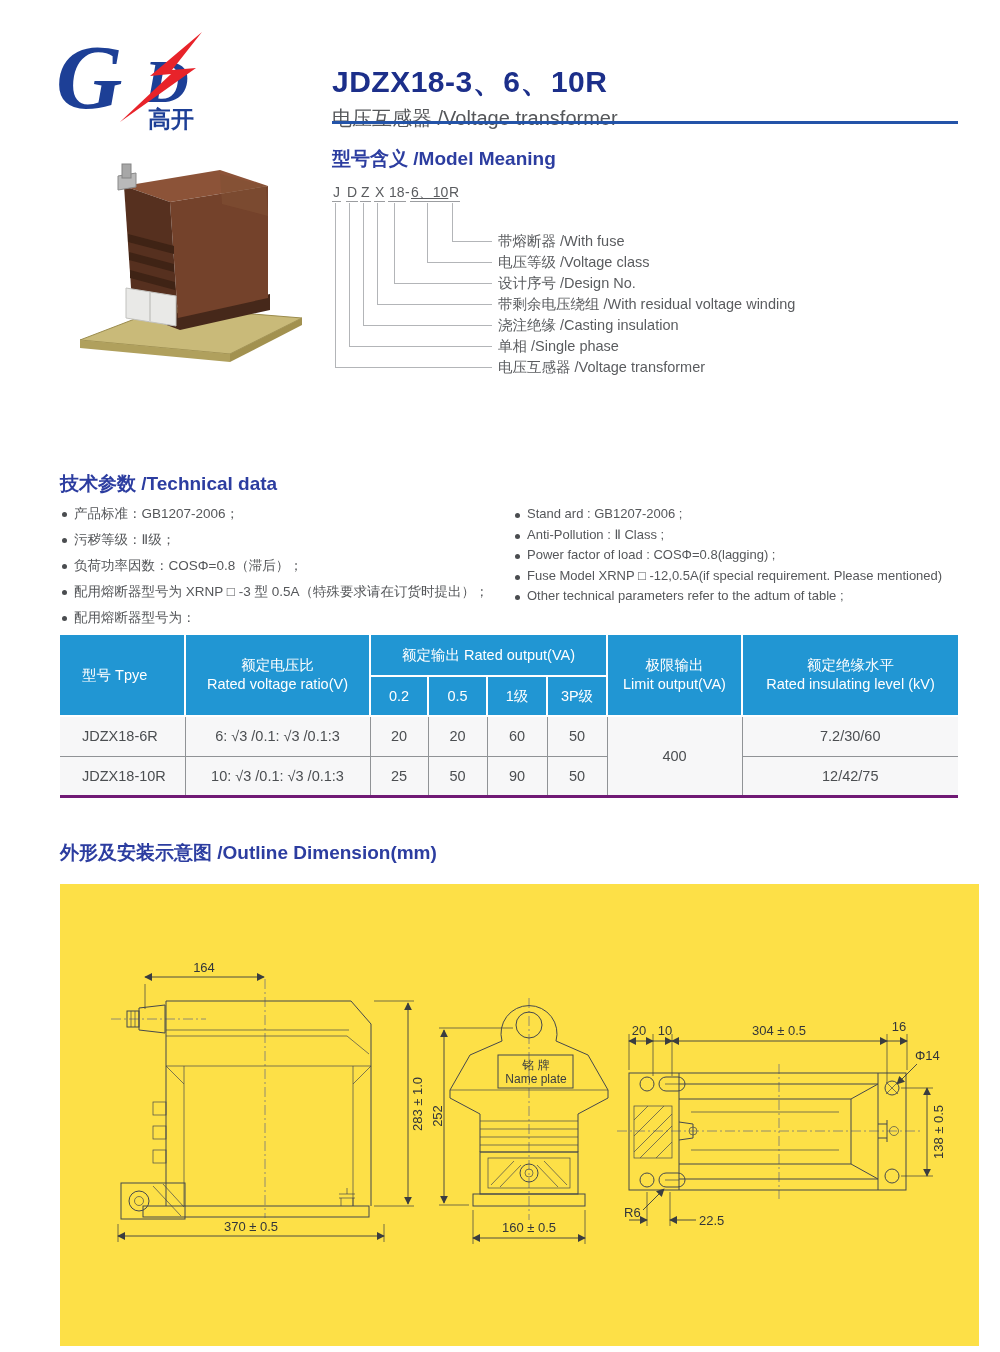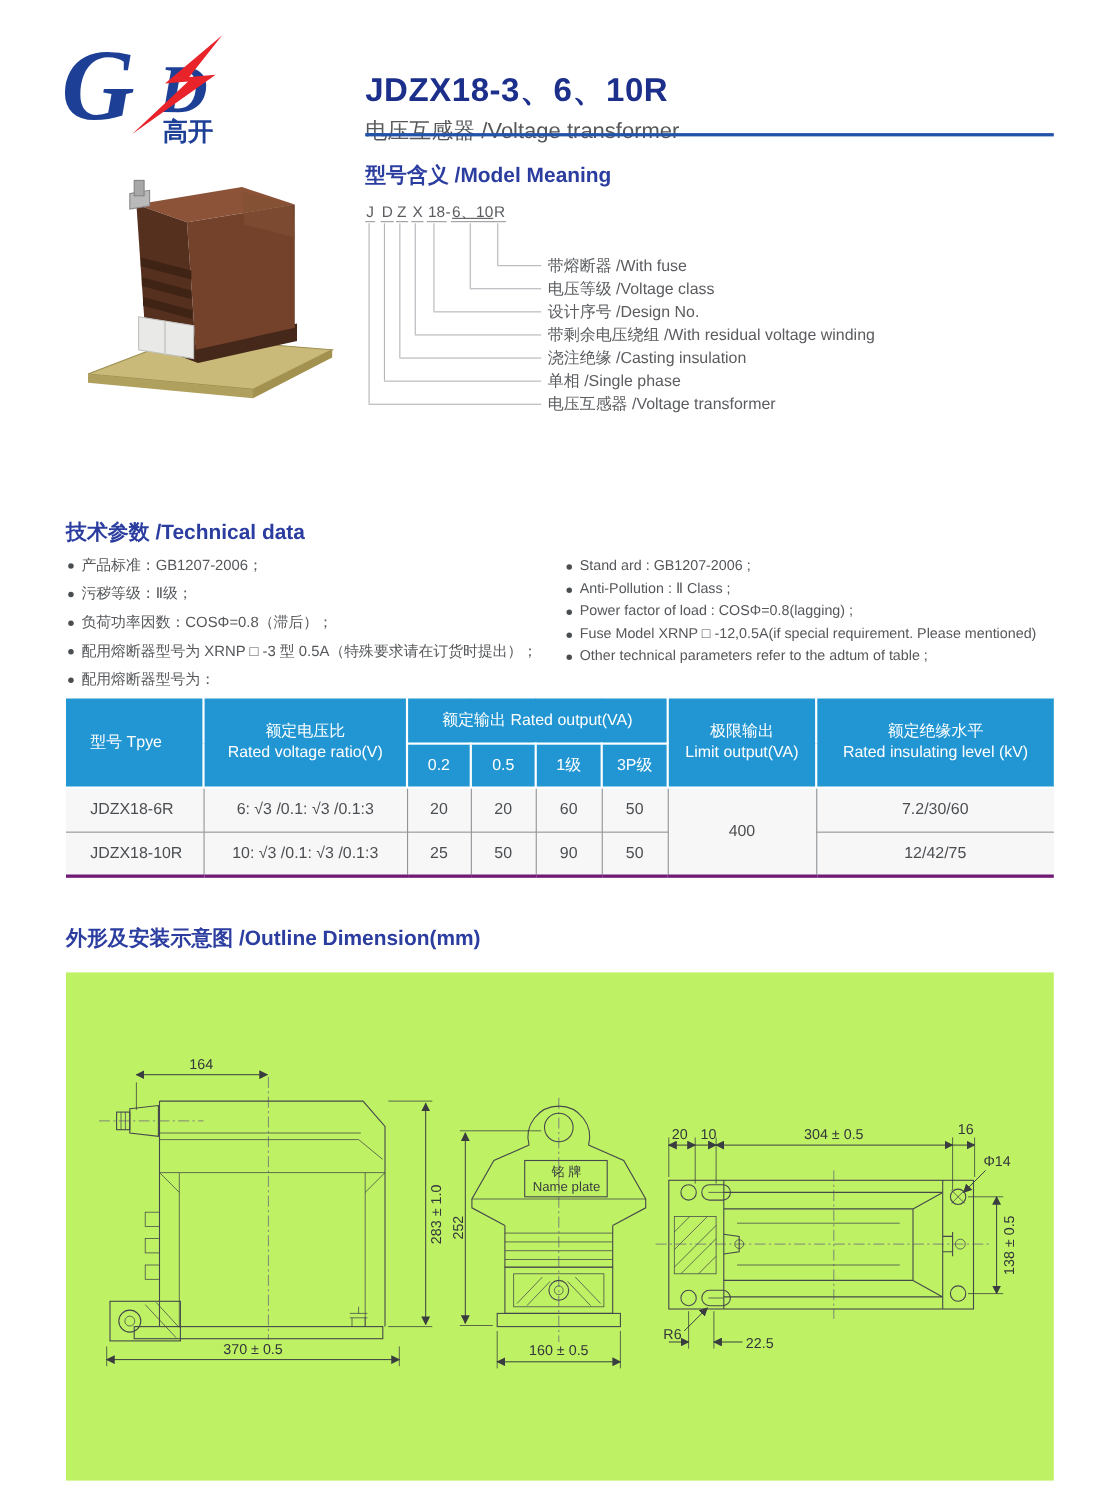--- a/index.html
+++ b/index.html
@@ -36,21 +36,21 @@
   .spec-table td{background:#f7f7f8;color:#4b4e51;font-size:14.5px;text-align:center;border:1px solid #909396;}
   .spec-table .th-model{text-align:left;padding-left:22px;}
   .spec-table td.cell-model{text-align:left;padding-left:22px;}
   .spec-table tr.hr1 th{height:38px;}
   .spec-table tr.hr2 th{height:36px;}
   .spec-table tbody tr{height:40px;}
   .spec-table th.no-l,.spec-table td.no-l{border-left:none;}
   .spec-table th.no-r,.spec-table td.no-r{border-right:none;}
   .spec-table td.bb{border-bottom:3px solid #701a75;}
   
-  .panel{position:absolute;left:60px;top:884px;width:898px;height:462px;background:#bef264;}
+  .panel{position:absolute;left:60px;top:884px;width:898px;height:462px;background:#fde047;padding-left:21px;}
   .ln{fill:none;stroke:#45484c;stroke-width:1;}
   .lnthin{fill:none;stroke:#45484c;stroke-width:.7;}
   .cl{fill:none;stroke:#74777b;stroke-width:.8;stroke-dasharray:10 3 2 3;}
   .dim{stroke:#3a3d40;stroke-width:.9;fill:none;}
   .ext{stroke:#3a3d40;stroke-width:.7;}
   .dt{fill:#33363a;font-size:13px;font-family:"Liberation Sans",sans-serif;}
   .np{fill:#3a3d40;font-size:12px;font-family:"Liberation Sans",sans-serif;}
 </style>
 </head>
 <body>

